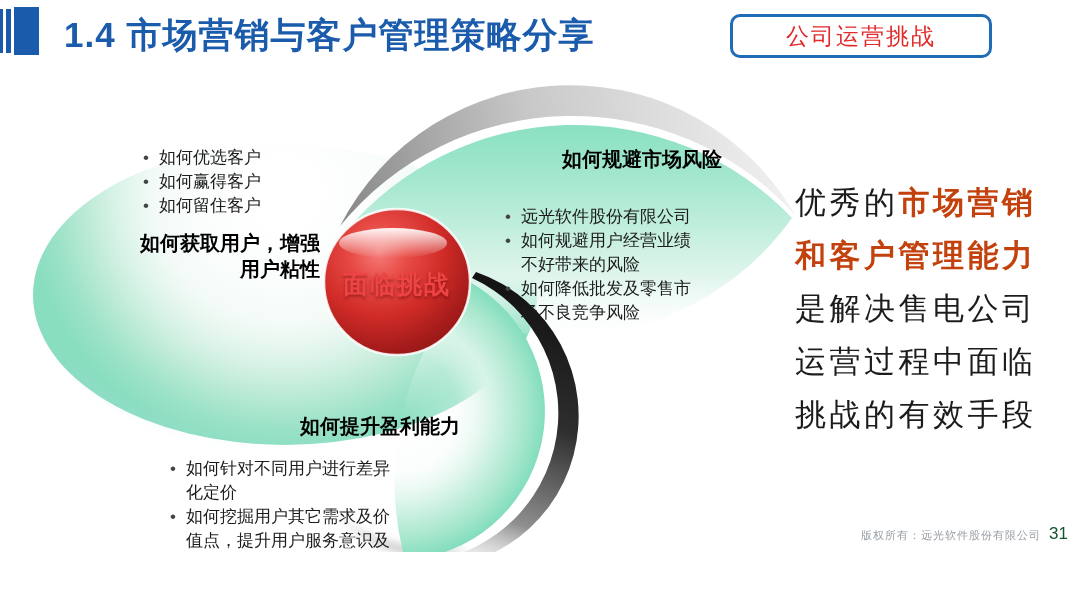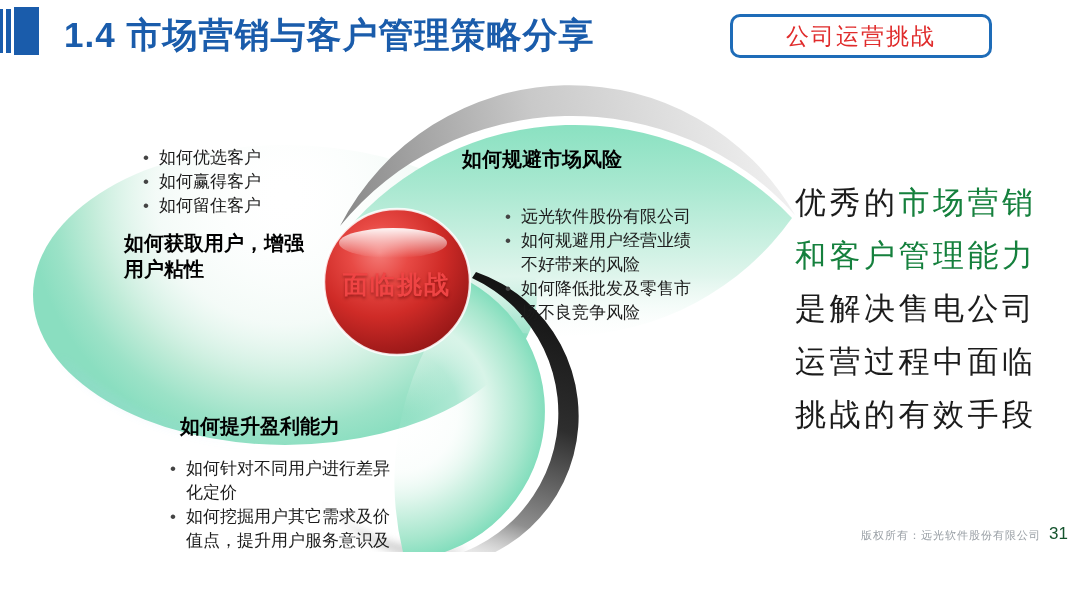--- a/index.html
+++ b/index.html
@@ -22,39 +22,39 @@
     display:flex;align-items:center;justify-content:center;
     font-size:23px;color:#e02b2b;letter-spacing:2px;
   }
   
   .swirl-svg{position:absolute;left:0;top:0;width:1080px;height:592px;}
   
   .blk{position:absolute;color:#1c1c1c;}
   ul.dots{list-style:none;margin:0;padding:0;}
   ul.dots li{display:flex;font-size:17px;line-height:24px;color:#1c1c1c;}
   ul.dots li .mk{flex:0 0 16px;color:#444;}
-  .hd{font-weight:bold;color:#000;font-size:20px;line-height:26px;}
+  .hd{font-weight:bold;color:#000;font-size:20px;line-height:26px;text-align:right;}
   .blk-left-bullets{left:143px;top:146px;width:190px;}
   .blk-left-heading{left:124px;top:230px;width:196px;}
   .blk-right{left:462px;top:146px;width:260px;}
   .blk-right ul{margin-top:33px;margin-left:43px;width:196px;}
   .blk-bottom{left:180px;top:413px;width:280px;}
   .blk-bottom ul{margin-top:18px;margin-left:-10px;width:226px;}
   .ball-label{
     position:absolute;left:317px;top:268px;width:160px;text-align:center;
     font-size:25px;font-weight:bold;color:#ef4444;letter-spacing:2px;
     text-shadow:0 2px 3px rgba(80,0,0,.45);
   }
   
   .summary{
     position:absolute;left:795px;top:176px;width:252px;
     font-size:31px;line-height:53px;letter-spacing:3.5px;color:#1c1c1c;
     word-break:break-all;
   }
-  .summary .em{color:#15803d;font-weight:normal;}
+  .summary .em{color:#c2410c;font-weight:bold;}
   
   .footer{
     position:absolute;right:12px;bottom:8px;display:flex;align-items:baseline;gap:8px;
   }
   .copyright{font-size:11px;color:#9aa0a6;letter-spacing:1px;font-family:Liberation Mono, monospace;}
   .page-num{font-size:17px;color:#14532d;}
 </style>
 </head>
 <body>
 

